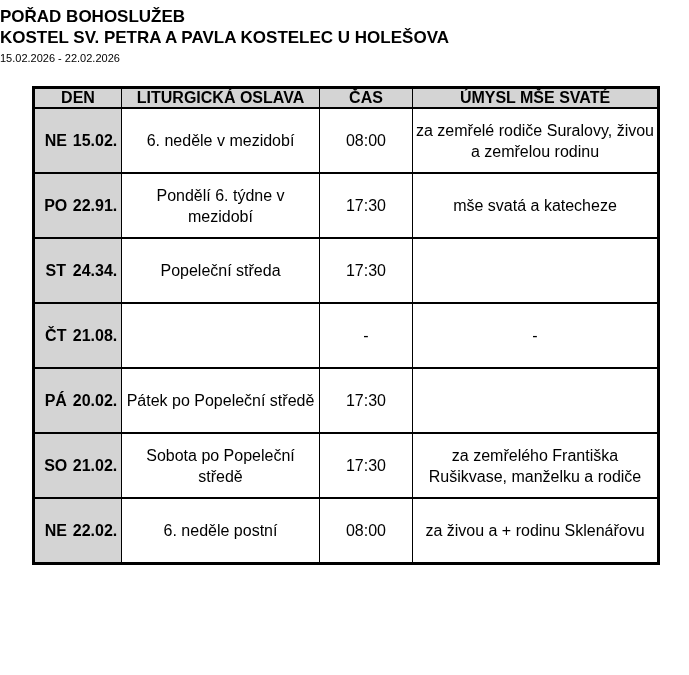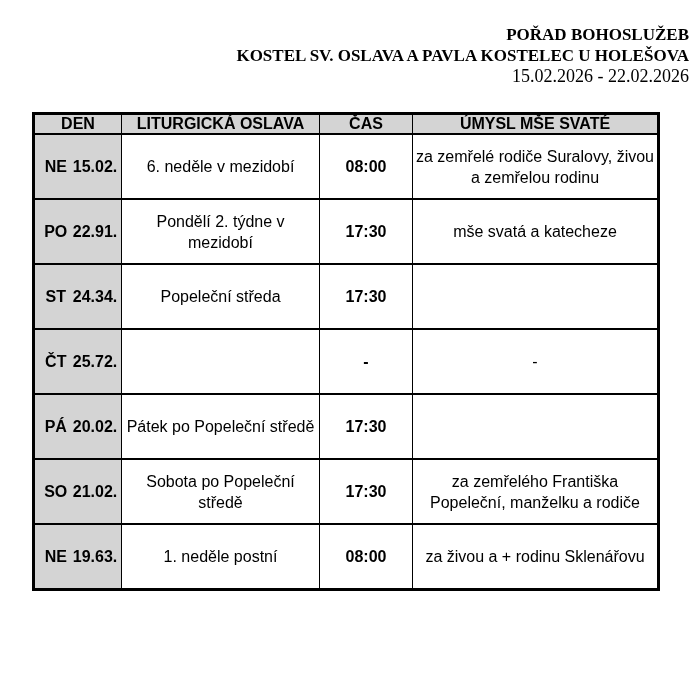--- a/index.html
+++ b/index.html
@@ -13,38 +13,37 @@
   html, body { margin: 0; padding: 0; }
   body {
     width: 689px;
     height: 675px;
     background: var(--bg);
     color: var(--text);
     font-family: "Liberation Sans", sans-serif;
     overflow: hidden;
   }
   .titles {
-    text-align: right;
-    padding-top: 24px;
+    text-align: left;
+    padding-top: 6px;
     line-height: 21px;
-    font-family: Liberation Serif, serif;
   }
   .doc-title, .doc-subtitle {
     font-size: 17px;
     font-weight: bold;
   }
   .doc-daterange {
-    font-size: 18px;
+    font-size: 11px;
     font-weight: normal;
   }
   table.schedule {
     border-collapse: collapse;
     table-layout: fixed;
     width: 625px;
-    margin: 25px 0 0 32px;
+    margin: 17px 0 0 32px;
     border: 3px solid var(--border);
   }
   table.schedule th {
     background: var(--header-bg);
     font-size: 16px;
     font-weight: bold;
     height: 19px;
     padding: 0;
     border: 2px solid var(--border);
     border-left-width: 1.5px;
@@ -68,30 +67,30 @@
     font-weight: bold;
     text-align: left;
     padding: 0 0 0 7px;
     white-space: nowrap;
   }
   .day-abbr {
     display: inline-block;
     width: 34px;
   }
   td.liturgy-cell { padding: 0 2px; }
-  td.time-cell { padding: 0; font-weight: bold; }
+  td.time-cell { padding: 0; }
   td.intention-cell { padding: 0 1px; }
 </style>
 </head>
 <body>
 
 <div class="page">
   <header class="titles">
     <div class="doc-title">POŘAD BOHOSLUŽEB</div>
-    <div class="doc-subtitle">KOSTEL SV. OSLAVA A PAVLA KOSTELEC U HOLEŠOVA</div>
+    <div class="doc-subtitle">KOSTEL SV. PETRA A PAVLA KOSTELEC U HOLEŠOVA</div>
     <div class="doc-daterange">15.02.2026 - 22.02.2026</div>
   </header>
 
   <table class="schedule">
     <colgroup>
       <col style="width:88px">
       <col style="width:198px">
       <col style="width:93px">
       <col style="width:246px">
     </colgroup>
@@ -106,55 +105,55 @@
     <tbody>
   <tr>
     <td class="day-cell"><span class="day-abbr">NE</span><span class="day-date">15.02.</span></td>
     <td class="liturgy-cell">6. neděle v mezidobí</td>
     <td class="time-cell">08:00</td>
     <td class="intention-cell">za zemřelé rodiče Suralovy, živou a zemřelou rodinu</td>
   </tr>
 
   <tr>
     <td class="day-cell"><span class="day-abbr">PO</span><span class="day-date">22.91.</span></td>
-    <td class="liturgy-cell">Pondělí 2. týdne v mezidobí</td>
+    <td class="liturgy-cell">Pondělí 6. týdne v mezidobí</td>
     <td class="time-cell">17:30</td>
     <td class="intention-cell">mše svatá a katecheze</td>
   </tr>
 
 
   <tr>
     <td class="day-cell"><span class="day-abbr">ST</span><span class="day-date">24.34.</span></td>
     <td class="liturgy-cell">Popeleční středa</td>
     <td class="time-cell">17:30</td>
     <td class="intention-cell"></td>
   </tr>
 
   <tr>
-    <td class="day-cell"><span class="day-abbr">ČT</span><span class="day-date">25.72.</span></td>
+    <td class="day-cell"><span class="day-abbr">ČT</span><span class="day-date">21.08.</span></td>
     <td class="liturgy-cell"></td>
     <td class="time-cell">-</td>
     <td class="intention-cell">-</td>
   </tr>
 
   <tr>
     <td class="day-cell"><span class="day-abbr">PÁ</span><span class="day-date">20.02.</span></td>
     <td class="liturgy-cell">Pátek po Popeleční středě</td>
     <td class="time-cell">17:30</td>
     <td class="intention-cell"></td>
   </tr>
 
   <tr>
     <td class="day-cell"><span class="day-abbr">SO</span><span class="day-date">21.02.</span></td>
     <td class="liturgy-cell">Sobota po Popeleční středě</td>
     <td class="time-cell">17:30</td>
-    <td class="intention-cell">za zemřelého Františka Popeleční, manželku a rodiče</td>
+    <td class="intention-cell">za zemřelého Františka Rušikvase, manželku a rodiče</td>
   </tr>
 
   <tr>
-    <td class="day-cell"><span class="day-abbr">NE</span><span class="day-date">19.63.</span></td>
-    <td class="liturgy-cell">1. neděle postní</td>
+    <td class="day-cell"><span class="day-abbr">NE</span><span class="day-date">22.02.</span></td>
+    <td class="liturgy-cell">6. neděle postní</td>
     <td class="time-cell">08:00</td>
     <td class="intention-cell">za živou a + rodinu Sklenářovu</td>
   </tr>
 </tbody>
   </table>
 </div>
 
 </body></html>

